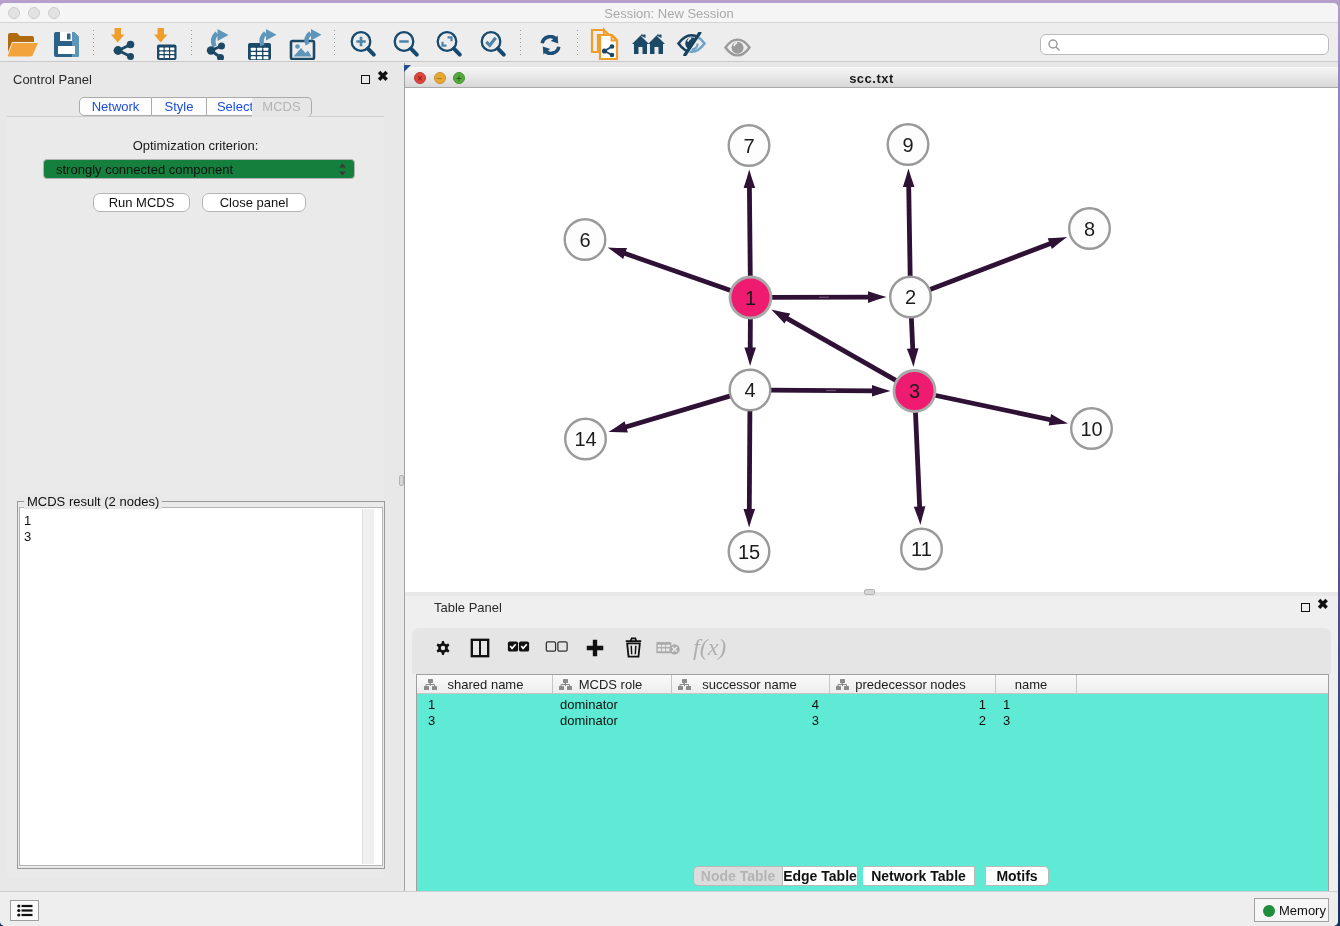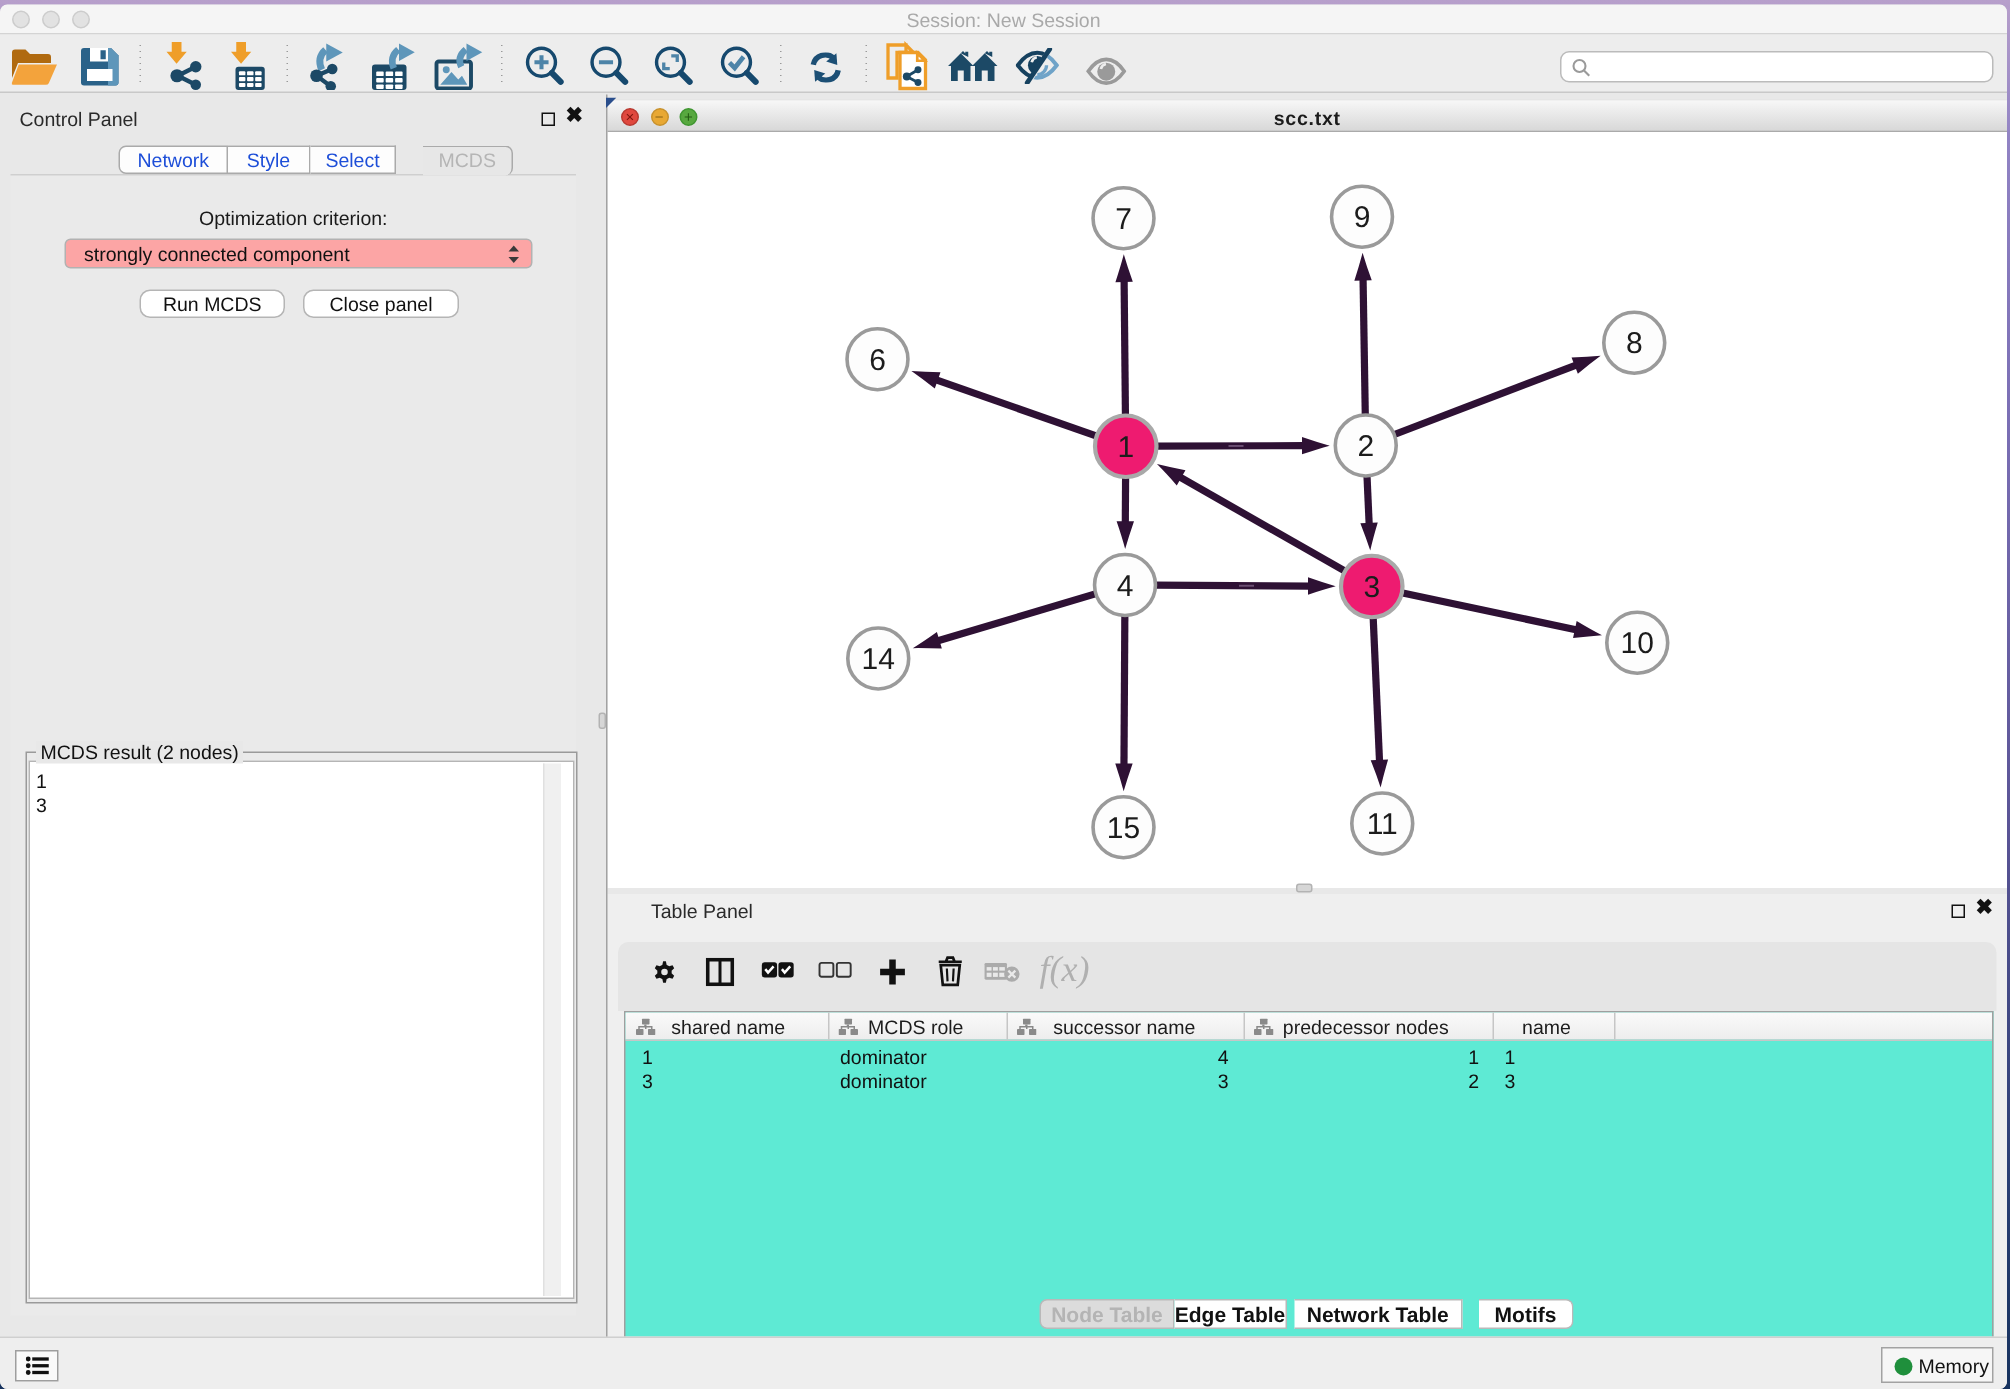--- a/index.html
+++ b/index.html
@@ -27,21 +27,21 @@
 #cpanel{position:absolute;left:0;top:59px;width:391px;height:829px;background:#e8e8e8;}
 #cptitle{position:absolute;left:13px;top:10px;font-size:13px;color:#2a2a2a;}
 .panhdr-float{position:absolute;top:13px;width:9px;height:9px;border:1.5px solid #111;box-sizing:border-box;}
 .panhdr-x{position:absolute;top:6px;font-size:14px;font-weight:bold;color:#111;}
 #cptabs{position:absolute;left:79px;top:35px;height:19px;}
 .ctab{position:absolute;top:0;height:19px;box-sizing:border-box;border:1px solid #aaaaaa;
  background:#fdfdfd;font-size:13px;color:#1d4ed8;text-align:center;line-height:18px;}
 #cpinner{position:absolute;left:7px;top:54px;width:377px;height:760px;background:#eaeaea;
  border-top:1px solid #cfcfcf;}
 #optlbl{position:absolute;left:0;top:76px;width:391px;text-align:center;font-size:13px;color:#1a1a1a;}
-#dropdown{position:absolute;left:43px;top:97px;width:312px;height:20px;background:#fca5a5;
+#dropdown{position:absolute;left:43px;top:97px;width:312px;height:20px;background:#15803d;
  border:1px solid #b2b2b2;border-radius:4px;box-sizing:border-box;}
 #dropdown span{position:absolute;left:12px;top:2px;font-size:13px;color:#111;}
 .btn{position:absolute;top:131px;height:19px;background:#ffffff;border:1px solid #b5b5b5;
  border-radius:7px;box-sizing:border-box;font-size:13px;color:#111;text-align:center;line-height:17px;}
 #mcdsbox{position:absolute;left:17px;top:439px;width:366px;height:366px;
  border:1px solid #9a9a9a;}
 #mcdsbox .inner{position:absolute;left:1px;top:5px;width:362px;height:357px;background:#ffffff;
  border:1px solid #b5b5b5;}
 #mcdslbl{position:absolute;left:6px;top:-8px;background:#e8e8e8;padding:0 3px;font-size:13px;color:#111;}
 #mcdsscroll{position:absolute;right:8px;top:1px;width:11px;height:355px;background:#f0f0f0;border-left:1px solid #e0e0e0;}
@@ -243,21 +243,21 @@
   </div>
   <div id="cpanel">
     <div id="cptitle">Control Panel</div>
     <div class="panhdr-float" style="left:361px;"></div>
     <div class="panhdr-x" style="left:377px;">✖</div>
     <div id="cpinner"></div>
     <div id="cptabs">
       <div class="ctab" style="left:0;width:73px;border-radius:5px 0 0 5px;">Network</div>
       <div class="ctab" style="left:73px;width:55px;border-left:none;">Style</div>
       <div class="ctab" style="left:128px;width:57px;border-left:none;">Select</div>
-      <div class="ctab" style="left:203px;width:60px;height:20px;border-left:none;border-bottom:none;border-radius:0 5px 5px 0;background:#e7e7e7;color:#b5b5b5;">MCDS</div>
+      <div class="ctab" style="left:173px;width:60px;height:20px;border-left:none;border-bottom:none;border-radius:0 5px 5px 0;background:#e7e7e7;color:#b5b5b5;">MCDS</div>
     </div>
     <div id="optlbl">Optimization criterion:</div>
     <div id="dropdown">
         <span>strongly connected component</span>
       <svg width="9" height="13" viewBox="0 0 9 13" style="position:absolute;right:7px;top:3px;">
         <path d="M1 4.6 L4.5 0.6 L8 4.6 Z" fill="#3a3a3a"></path>
           <path d="M1 8.4 L4.5 12.4 L8 8.4 Z" fill="#3a3a3a"></path>
       </svg>
     </div>
     <div class="btn" style="left:93px;width:97px;">Run MCDS</div>

